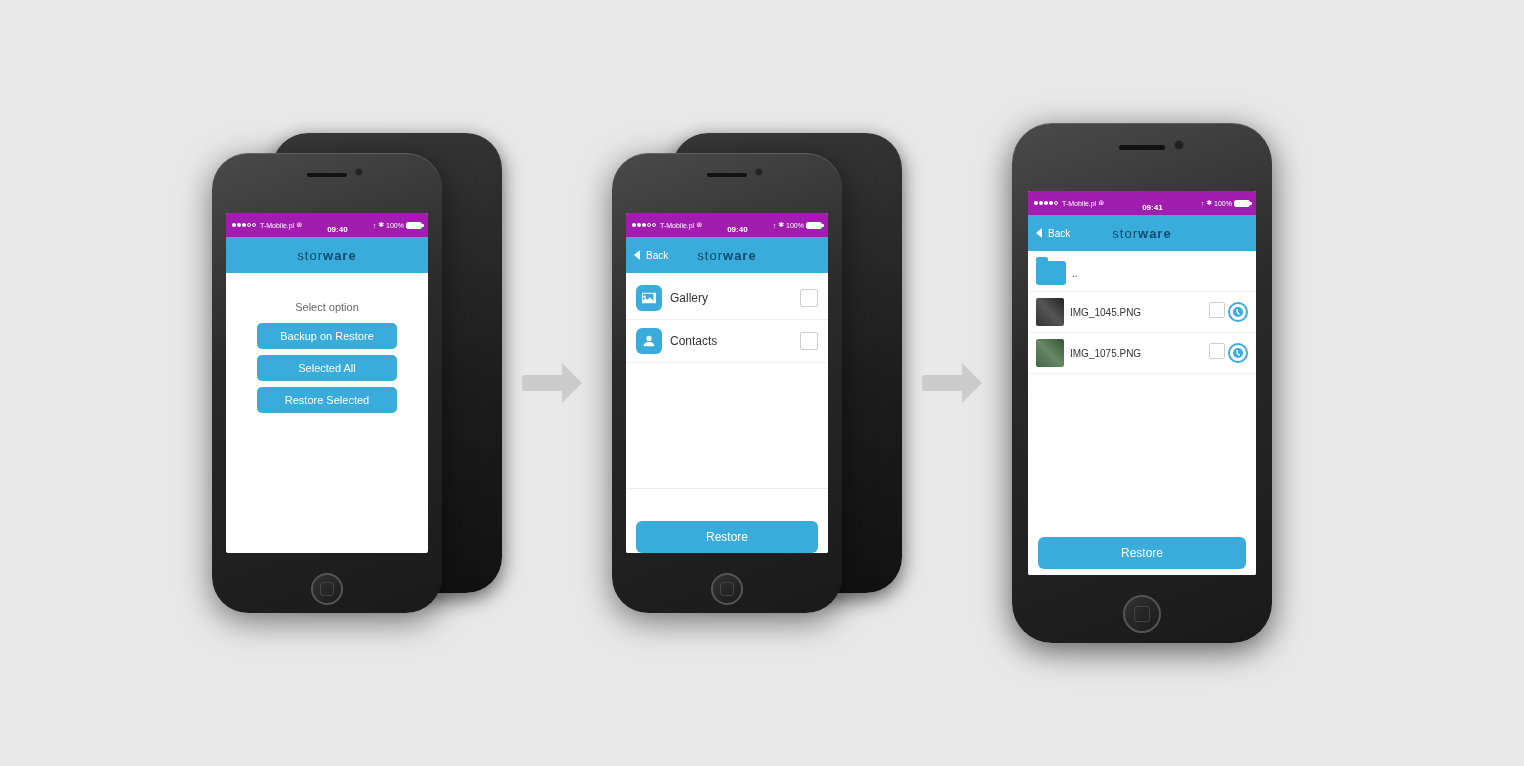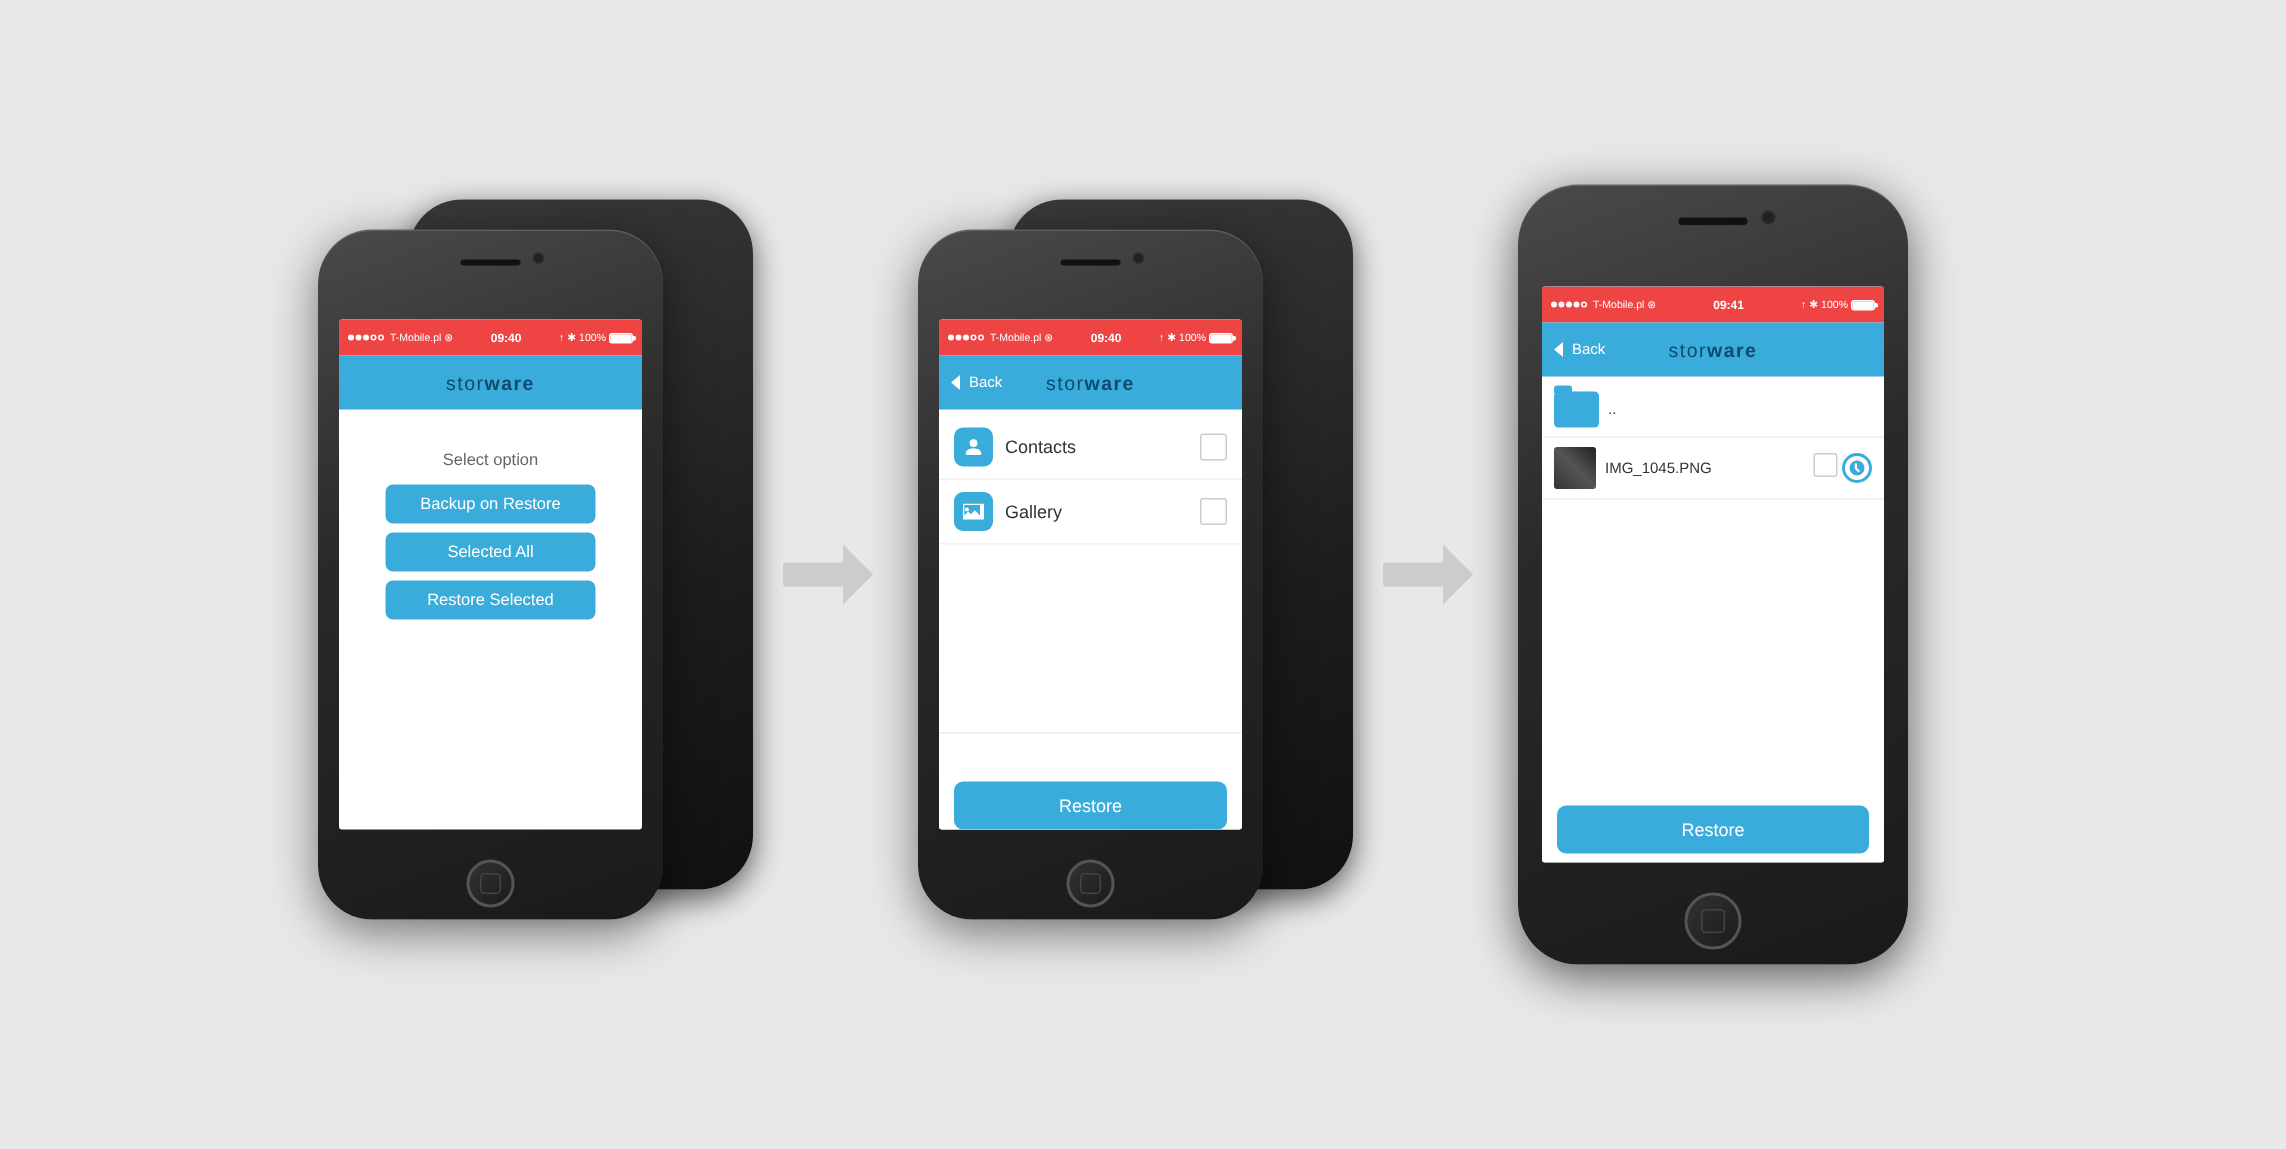--- a/index.html
+++ b/index.html
@@ -37,24 +37,23 @@
       left: 14px;
       width: 202px;
       height: 340px;
       background: #fff;
       border-radius: 2px;
       overflow: hidden;
     }
 
     
     .status-bar {
-      background: #ef4444;
+      background: #a21caf;
       height: 18px;
       display: flex;
-      align-items: center;
       justify-content: space-between;
       padding: 12px 6px;
       font-size: 8px;
       color: #fff;
     }
     .status-left { display: flex; align-items: center; gap: 2px; }
     .status-right { display: flex; align-items: center; gap: 2px; }
     .signal-dots { display: flex; gap: 1px; }
     .dot { width: 4px; height: 4px; background: #fff; border-radius: 50%; }
     .dot.empty { background: transparent; border: 1px solid #fff; }
@@ -488,36 +487,36 @@
               <span class="stor">stor</span><span class="ware">ware</span>
             </span>
           </div>
 
           <div class="cat-list" style="position:relative;height:calc(100% - 54px);">
 
             <div class="cat-item">
               <div class="cat-left">
                 <div class="cat-icon">
                   <svg viewBox="0 0 16 16">
+                      <path d="M0 2h16v12H0V2zm1 1v8l3-3 2 2 3-3 4 4V3H1zm2 2a1.5 1.5 0 1 0 0 3 1.5 1.5 0 0 0 0-3z"></path>
+                    </svg>
+                </div>
+                <span class="cat-name">Gallery</span>
+              </div>
+              <div class="checkbox"></div>
+            </div>
+
+            <div class="cat-item">
+              <div class="cat-left">
+                <div class="cat-icon">
+                  <svg viewBox="0 0 16 16">
                       <path d="M8 8a3 3 0 1 0 0-6 3 3 0 0 0 0 6zm-5 6s-1 0-1-1 1-4 6-4 6 3 6 4-1 1-1 1H3z"></path>
                     </svg>
                 </div>
                 <span class="cat-name">Contacts</span>
-              </div>
-              <div class="checkbox"></div>
-            </div>
-
-            <div class="cat-item">
-              <div class="cat-left">
-                <div class="cat-icon">
-                  <svg viewBox="0 0 16 16">
-                      <path d="M0 2h16v12H0V2zm1 1v8l3-3 2 2 3-3 4 4V3H1zm2 2a1.5 1.5 0 1 0 0 3 1.5 1.5 0 0 0 0-3z"></path>
-                    </svg>
-                </div>
-                <span class="cat-name">Gallery</span>
               </div>
               <div class="checkbox"></div>
             </div>
 
             <div class="divider-line"></div>
             <div class="restore-btn-bar">
               <button class="restore-btn">Restore</button>
             </div>
           </div>
         </div>
@@ -601,20 +600,34 @@
                 <div class="file-checkbox"></div>
                 <div class="restore-icon">
                   <svg viewBox="0 0 12 12">
                       <path d="M6 1a5 5 0 1 0 0 10A5 5 0 0 0 6 1zm0 2v3l2 2-1 1-2.5-2.5V3h1.5z" fill="#3aacdc"></path>
                     </svg>
                 </div>
               </div>
             </div>
 
 
+            <div class="file-item">
+              <div class="file-thumb">
+                <div class="thumb-img3"></div>
+              </div>
+              <span class="file-name">IMG_1075.PNG</span>
+              <div class="file-actions">
+                <div class="file-checkbox"></div>
+                <div class="restore-icon">
+                  <svg viewBox="0 0 12 12">
+                      <path d="M6 1a5 5 0 1 0 0 10A5 5 0 0 0 6 1zm0 2v3l2 2-1 1-2.5-2.5V3h1.5z" fill="#3aacdc"></path>
+                    </svg>
+                </div>
+              </div>
+            </div>
 
             <div style="position:absolute;bottom:0;left:0;right:0;padding:6px 10px;background:#fff;">
               <button class="restore-btn">Restore</button>
             </div>
           </div>
         </div>
 
         <div style="position:absolute;bottom:10px;left:50%;transform:translateX(-50%);width:38px;height:38px;border:2px solid #555;border-radius:50%;background:linear-gradient(135deg,#333,#1a1a1a);">
           <div style="position:absolute;top:50%;left:50%;transform:translate(-50%,-50%);width:16px;height:16px;border:1.5px solid #444;border-radius:3px;"></div>
         </div>

